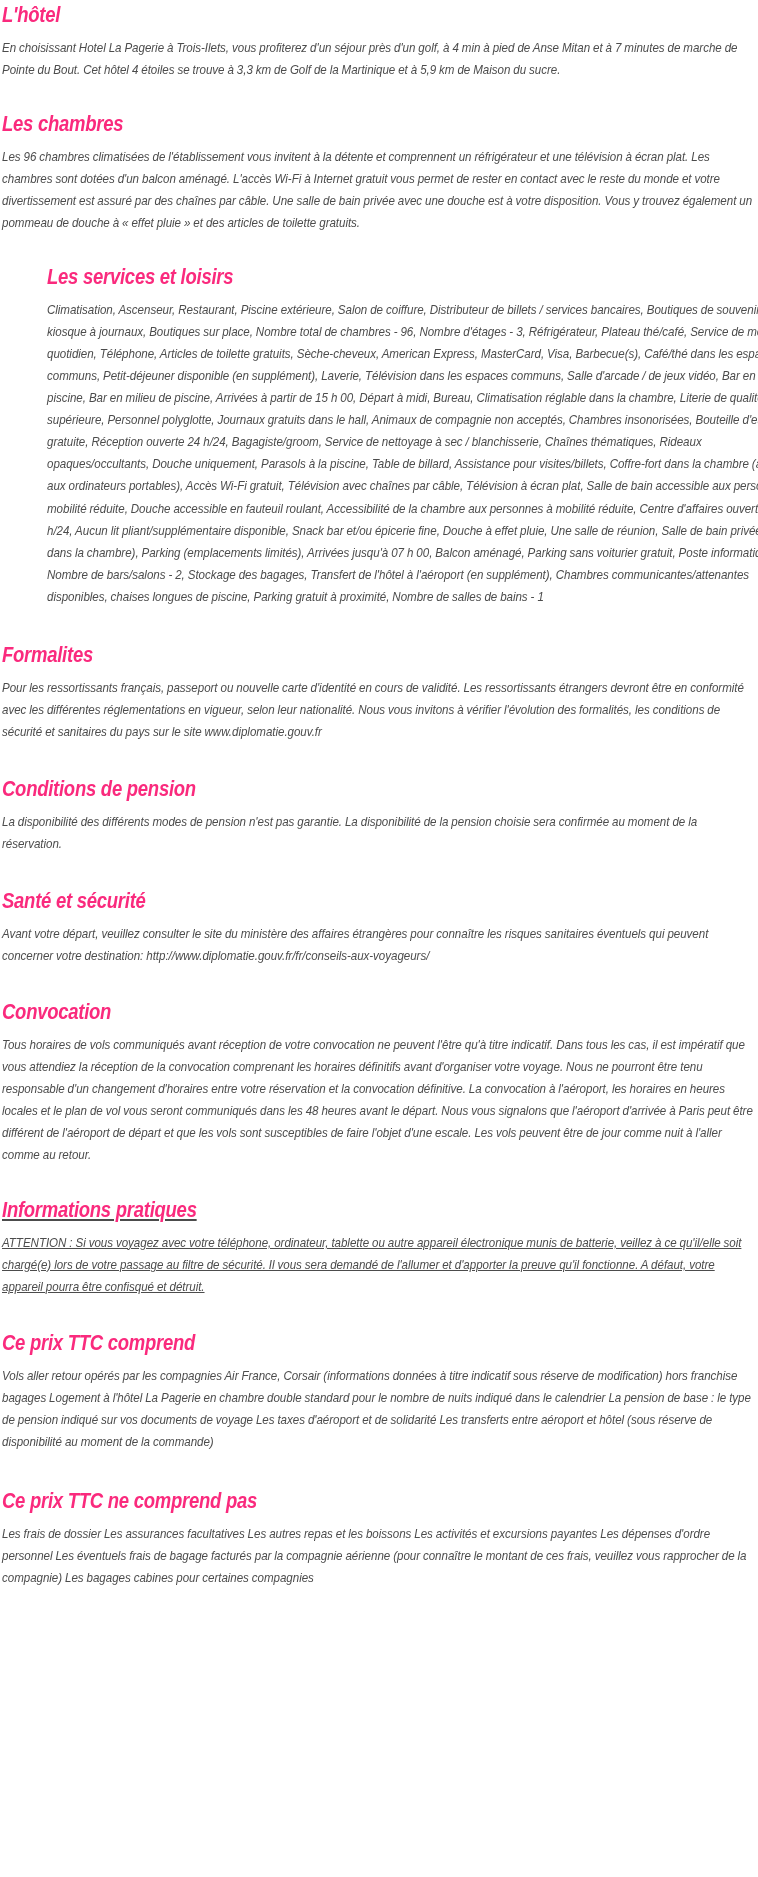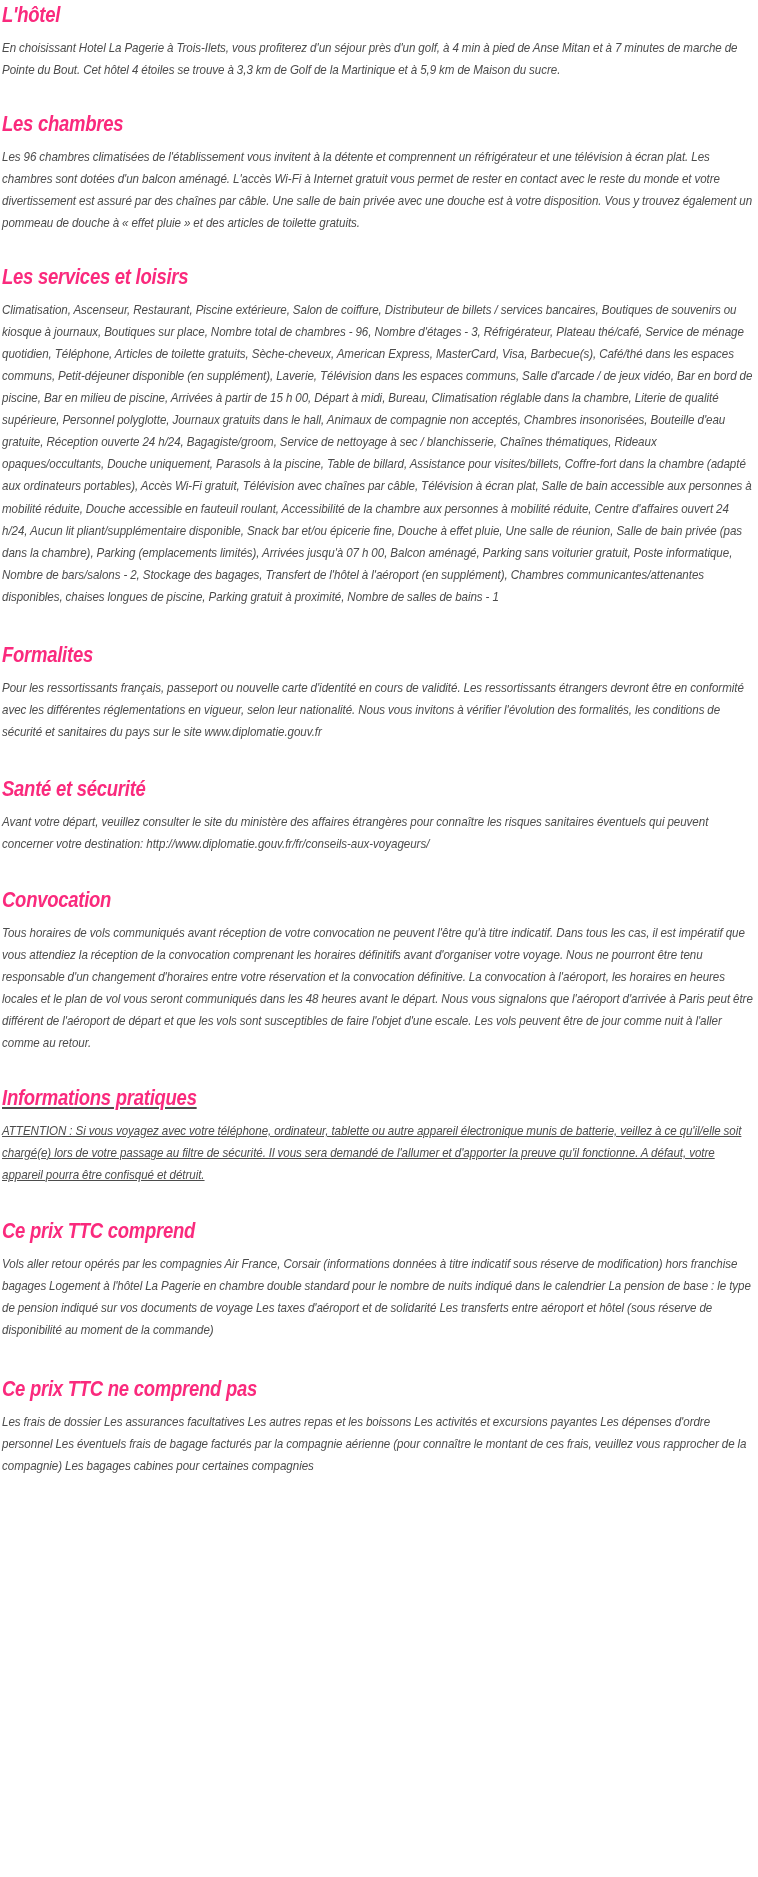--- a/index.html
+++ b/index.html
@@ -49,21 +49,21 @@
     text-align: left;
     transform: scaleX(0.935);
     transform-origin: left top;
     width: 806px;
     letter-spacing: -0.05px;
     word-spacing: -0.2px;
   }
   
   .sec-hotel            { padding-top: 3px; }
   .sec-chambres         { padding-top: 31px; }
-  .sec-services         { padding-top: 31px; }
+  .sec-services         { padding-top: 31px; margin-left: 45px; }
   .sec-formalites       { padding-top: 35px; }
   .sec-pension          { padding-top: 34px; }
   .sec-sante            { padding-top: 34px; }
   .sec-convocation      { padding-top: 33px; }
   .sec-pratiques        { padding-top: 32px; text-decoration: underline; }
   .sec-comprend         { padding-top: 33px; }
   .sec-necomprendpas    { padding-top: 36px; }
 </style>
 </head>
 <body style="background: rgb(255, 255, 255);">
@@ -83,20 +83,24 @@
   <section class="section sec-services">
     <h2 class="section-title" style="color: rgb(250, 42, 125);">Les services et loisirs</h2>
     <p class="section-body" style="color: rgb(76, 76, 76);">Climatisation, Ascenseur, Restaurant, Piscine extérieure, Salon de coiffure, Distributeur de billets / services bancaires, Boutiques de souvenirs ou kiosque à journaux, Boutiques sur place, Nombre total de chambres - 96, Nombre d'étages - 3, Réfrigérateur, Plateau thé/café, Service de ménage quotidien, Téléphone, Articles de toilette gratuits, Sèche-cheveux, American Express, MasterCard, Visa, Barbecue(s), Café/thé dans les espaces communs, Petit-déjeuner disponible (en supplément), Laverie, Télévision dans les espaces communs, Salle d'arcade / de jeux vidéo, Bar en bord de piscine, Bar en milieu de piscine, Arrivées à partir de 15 h 00, Départ à midi, Bureau, Climatisation réglable dans la chambre, Literie de qualité supérieure, Personnel polyglotte, Journaux gratuits dans le hall, Animaux de compagnie non acceptés, Chambres insonorisées, Bouteille d'eau gratuite, Réception ouverte 24 h/24, Bagagiste/groom, Service de nettoyage à sec / blanchisserie, Chaînes thématiques, Rideaux opaques/occultants, Douche uniquement, Parasols à la piscine, Table de billard, Assistance pour visites/billets, Coffre-fort dans la chambre (adapté aux ordinateurs portables), Accès Wi-Fi gratuit, Télévision avec chaînes par câble, Télévision à écran plat, Salle de bain accessible aux personnes à mobilité réduite, Douche accessible en fauteuil roulant, Accessibilité de la chambre aux personnes à mobilité réduite, Centre d'affaires ouvert 24 h/24, Aucun lit pliant/supplémentaire disponible, Snack bar et/ou épicerie fine, Douche à effet pluie, Une salle de réunion, Salle de bain privée (pas dans la chambre), Parking (emplacements limités), Arrivées jusqu'à 07 h 00, Balcon aménagé, Parking sans voiturier gratuit, Poste informatique, Nombre de bars/salons - 2, Stockage des bagages, Transfert de l'hôtel à l'aéroport (en supplément), Chambres communicantes/attenantes disponibles, chaises longues de piscine, Parking gratuit à proximité, Nombre de salles de bains - 1</p>
   </section>
 
   <section class="section sec-formalites">
     <h2 class="section-title" style="color: rgb(250, 42, 125);">Formalites</h2>
     <p class="section-body" style="color: rgb(76, 76, 76);">Pour les ressortissants français, passeport ou nouvelle carte d'identité en cours de validité. Les ressortissants étrangers devront être en conformité avec les différentes réglementations en vigueur, selon leur nationalité. Nous vous invitons à vérifier l'évolution des formalités, les conditions de sécurité et sanitaires du pays sur le site www.diplomatie.gouv.fr</p>
   </section>
 
+  <section class="section sec-pension">
+    <h2 class="section-title" style="color: rgb(250, 42, 125);">Conditions de pension</h2>
+    <p class="section-body" style="color: rgb(76, 76, 76);">La disponibilité des différents modes de pension n'est pas garantie. La disponibilité de la pension choisie sera confirmée au moment de la réservation.</p>
+  </section>
 
   <section class="section sec-sante">
     <h2 class="section-title" style="color: rgb(250, 42, 125);">Santé et sécurité</h2>
     <p class="section-body" style="color: rgb(76, 76, 76);">Avant votre départ, veuillez consulter le site du ministère des affaires étrangères pour connaître les risques sanitaires éventuels qui peuvent concerner votre destination: http://www.diplomatie.gouv.fr/fr/conseils-aux-voyageurs/</p>
   </section>
 
   <section class="section sec-convocation">
     <h2 class="section-title" style="color: rgb(250, 42, 125);">Convocation</h2>
     <p class="section-body" style="color: rgb(76, 76, 76);">Tous horaires de vols communiqués avant réception de votre convocation ne peuvent l'être qu'à titre indicatif. Dans tous les cas, il est impératif que vous attendiez la réception de la convocation comprenant les horaires définitifs avant d'organiser votre voyage. Nous ne pourront être tenu responsable d'un changement d'horaires entre votre réservation et la convocation définitive. La convocation à l'aéroport, les horaires en heures locales et le plan de vol vous seront communiqués dans les 48 heures avant le départ. Nous vous signalons que l'aéroport d'arrivée à Paris peut être différent de l'aéroport de départ et que les vols sont susceptibles de faire l'objet d'une escale. Les vols peuvent être de jour comme nuit à l'aller comme au retour.</p>
   </section>

